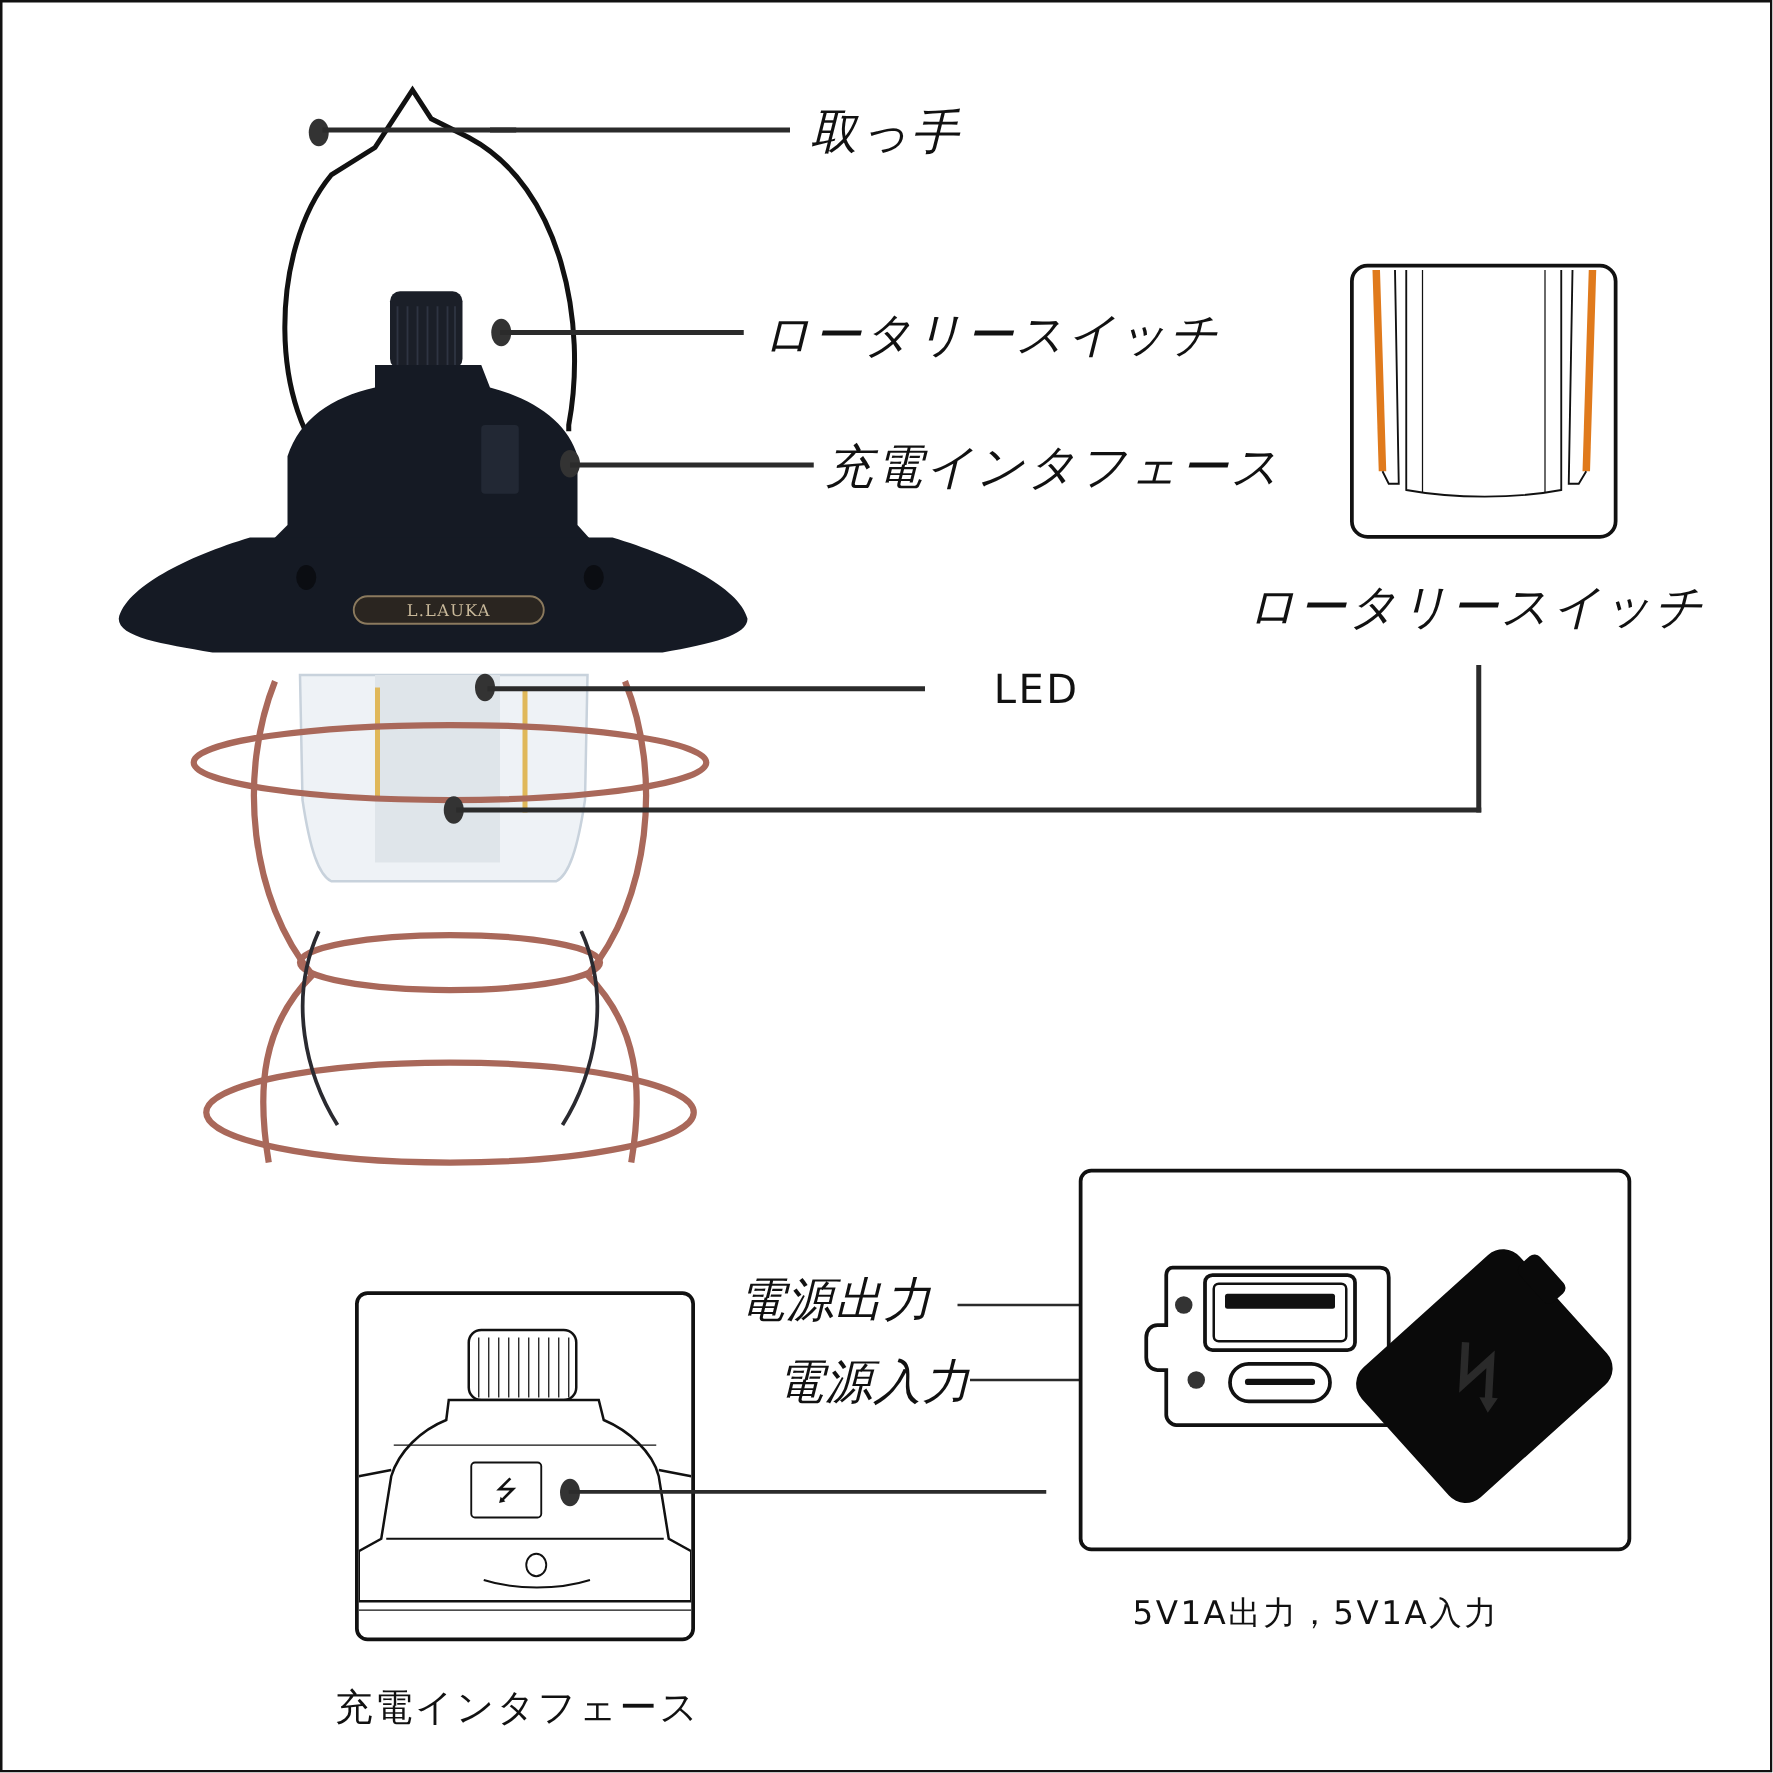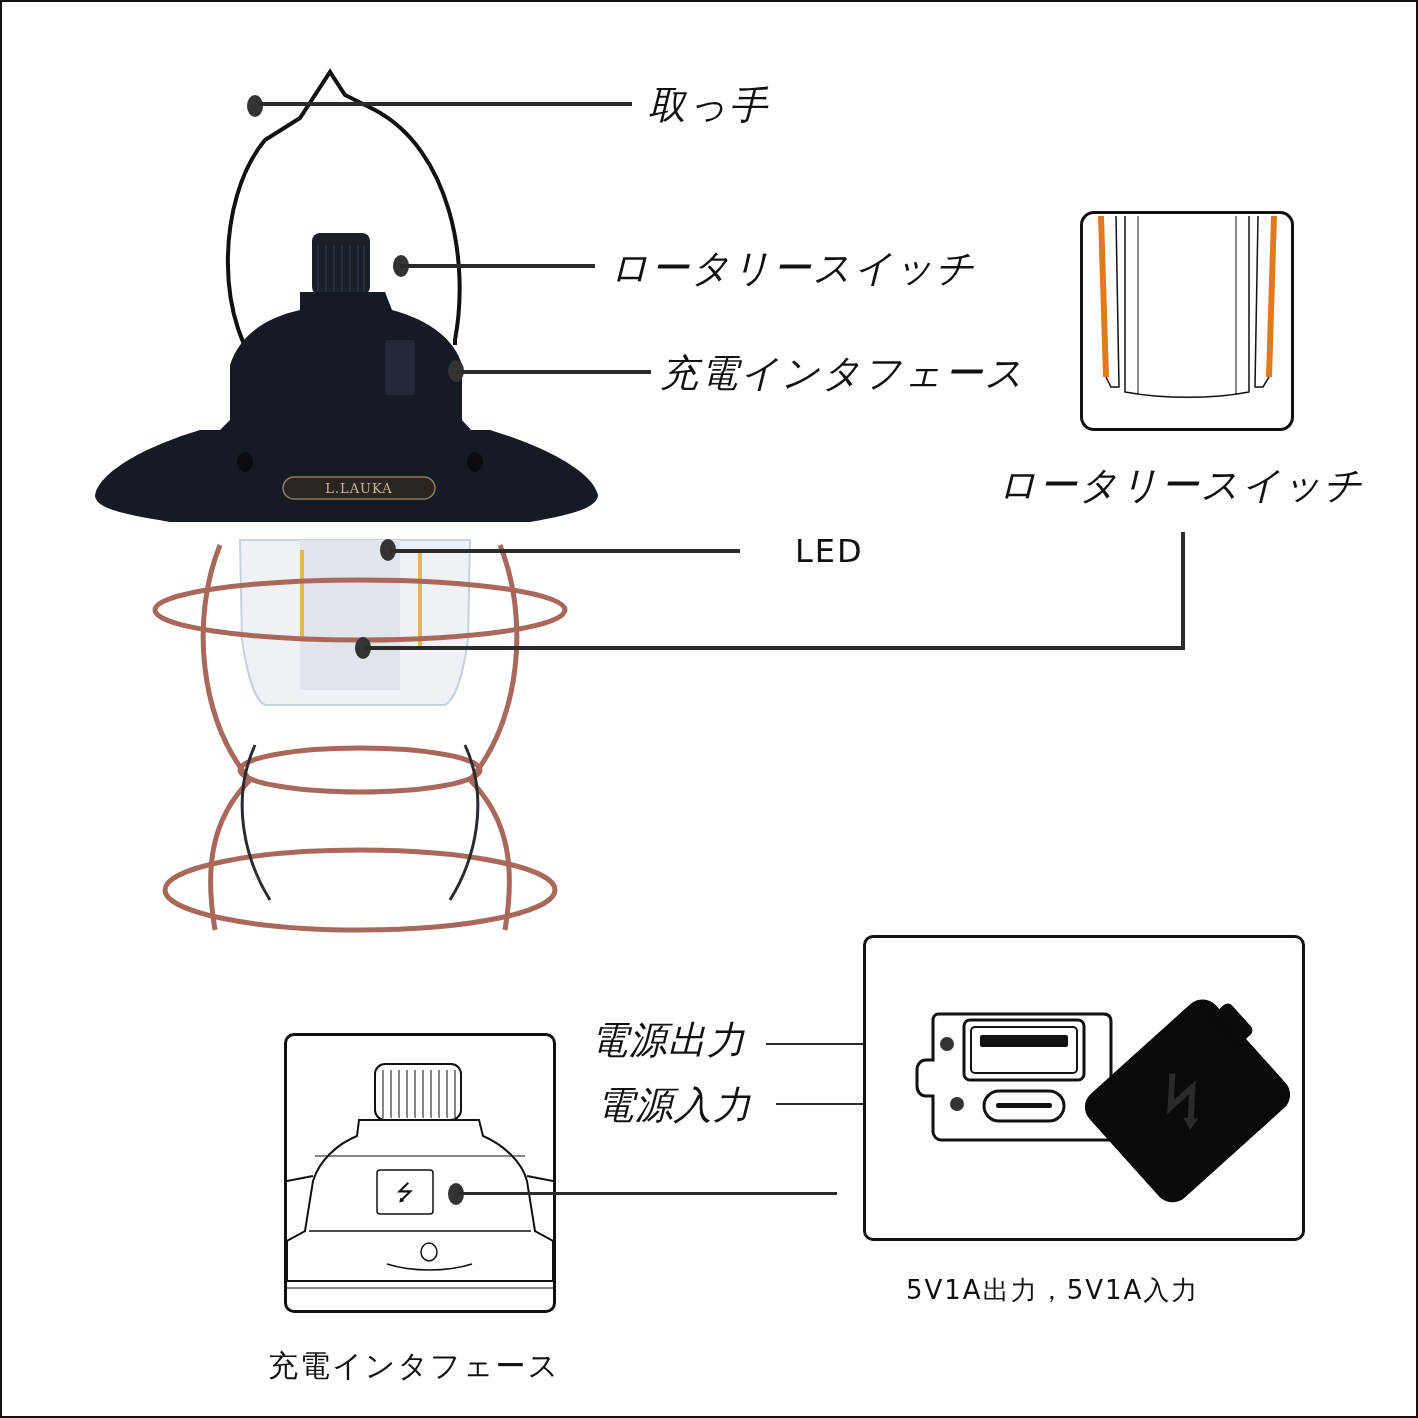--- a/index.html
+++ b/index.html
@@ -123,21 +123,21 @@
     <line x1="0" y1="252" x2="266" y2="252" stroke="#111" stroke-width="1"></line>
   </svg>
 </div>
 <div class="label lbl-sm" style="left:268px;top:1346px;font-size:30px;">充電インタフェース</div>
 
 <div class="dot" style="left:448px;top:1183px;"></div>
 <div class="line" style="left:455px;top:1192px;width:382px;height:3px;"></div>
 
 <div class="label lbl-lg" style="left:590px;top:1015px;letter-spacing:1px;">電源出力</div>
 <div class="line" style="left:766px;top:1043px;width:178px;height:2px;"></div>
-<div class="label lbl-lg" style="left:596px;top:1080px;letter-spacing:1px;">電源入力</div>
+<div class="label lbl-lg" style="left:621px;top:1080px;letter-spacing:1px;">電源入力</div>
 <div class="line" style="left:776px;top:1103px;width:178px;height:2px;"></div>
 
 <div class="box" style="left:863px;top:935px;width:436px;height:300px;border-radius:10px;">
   <svg style="left:0;top:0;" width="436" height="300">
     <path d="M72 76 L238 76 C244 76 245 80 245 84 L245 202 L75 202 C71 202 67 198 67 194 L67 158 L60 158 C55 158 51 154 51 148 L51 132 C51 126 55 122 60 122 L67 122 L67 82 C67 78 70 76 72 76 Z" fill="#fff" stroke="#111" stroke-width="3"></path>
     <circle cx="81" cy="106" r="7" fill="#333"></circle>
     <circle cx="91" cy="166" r="7" fill="#333"></circle>
     <rect x="98" y="82" width="120" height="60" rx="6" fill="#fff" stroke="#111" stroke-width="3"></rect>
     <rect x="105" y="89" width="106" height="46" rx="4" fill="#fff" stroke="#111" stroke-width="2"></rect>
     <rect x="114" y="97" width="88" height="12" rx="2" fill="#111"></rect>

